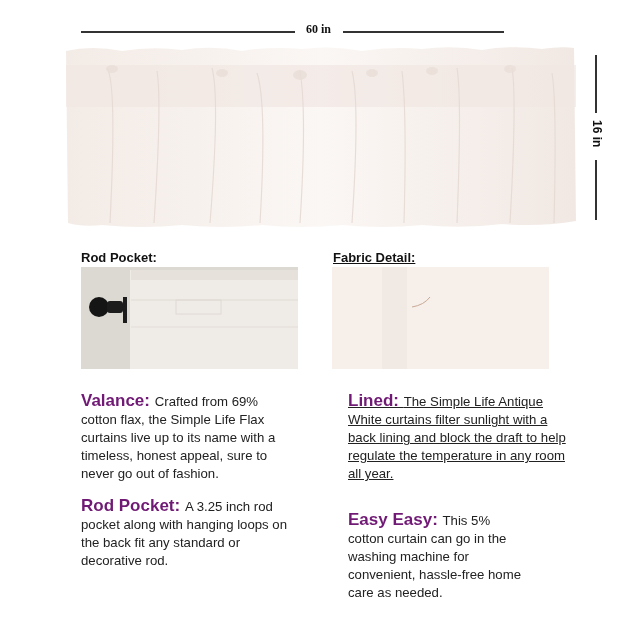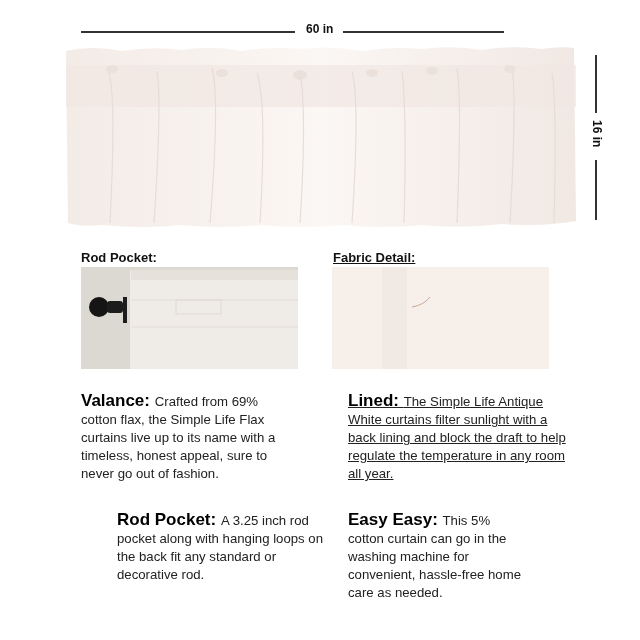--- a/index.html
+++ b/index.html
@@ -1,20 +1,20 @@
 <!DOCTYPE html>
 <html><head>
   <meta charset="utf-8">
   <style>
     * { margin: 0; padding: 0; box-sizing: border-box; }
     html, body { width: 640px; height: 640px; background: #ffffff; overflow: hidden; }
     body { position: relative; font-family: "Liberation Sans", sans-serif; color: #1a1a1a; }
 
     
-    .dim-width { position: absolute; left: 81px; top: 22px; width: 423px; height: 18px; }
+    .dim-width { position: absolute; left: 81px; top: 22px; width: 423px; height: 18px; font-family: Liberation Serif, serif; }
     .dim-width .line { position: absolute; top: 9px; height: 1.5px; background: #333; }
     .dim-width .line.left { left: 0; width: 214px; }
     .dim-width .line.right { left: 262px; width: 161px; }
     .dim-width .label { position: absolute; left: 225px; top: 0; font-size: 12px; font-weight: bold; color: #111; }
 
     
     .dim-height { position: absolute; left: 586px; top: 55px; width: 20px; height: 165px; }
     .dim-height .vline { position: absolute; left: 9px; width: 1.5px; background: #333; }
     .dim-height .vline.top { top: 0; height: 58px; }
     .dim-height .vline.bottom { top: 105px; height: 60px; }
@@ -29,24 +29,24 @@
     .detail-label { position: absolute; font-size: 13px; font-weight: bold; color: #111; }
     .rod-label { left: 81px; top: 250px; }
     .fabric-label { left: 333px; top: 250px; text-decoration: underline; }
 
     .photo { position: absolute; top: 267px; height: 102px; overflow: hidden; }
     .rod-photo { left: 81px; width: 217px; background: #dedad5; }
     .fabric-photo { left: 332px; width: 217px; background: #f6efea; }
 
     
     .feature { position: absolute; font-size: 13.2px; line-height: 18px; color: #222; }
-    .feature .title { font-size: 17px; font-weight: bold; color: #000000; }
+    .feature .title { font-size: 17px; font-weight: bold; color: #701a75; }
     .f-valance { left: 81px; top: 392px; width: 210px; }
     .f-lined { left: 348px; top: 392px; width: 225px; text-decoration: underline; }
-    .f-rod { left: 81px; top: 511px; width: 215px; margin-left: 36px; }
+    .f-rod { left: 81px; top: 497px; width: 215px; }
     .f-care { left: 348px; top: 511px; width: 180px; }
   </style>
 </head>
 <body>
 
 <div class="dim-width">
   <div class="line left"></div>
   <span class="label">60 in</span>
   <div class="line right"></div>
 </div>

